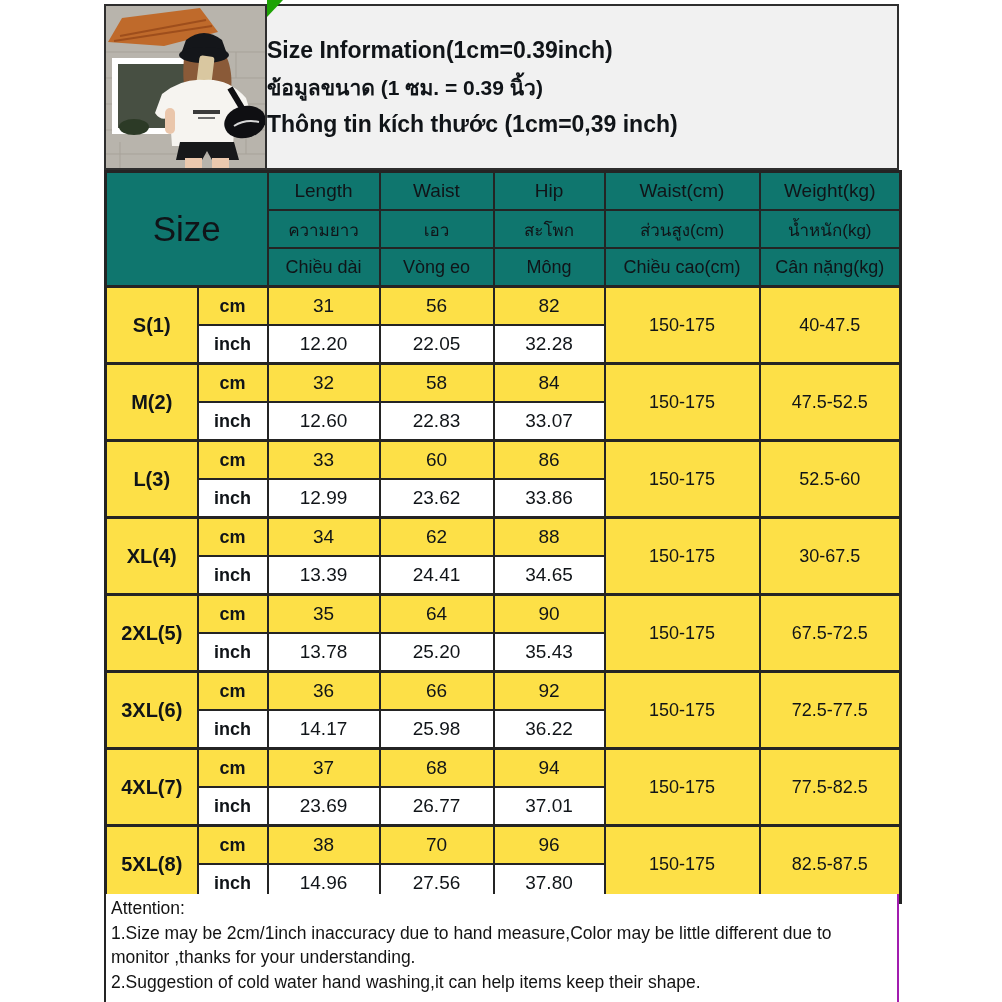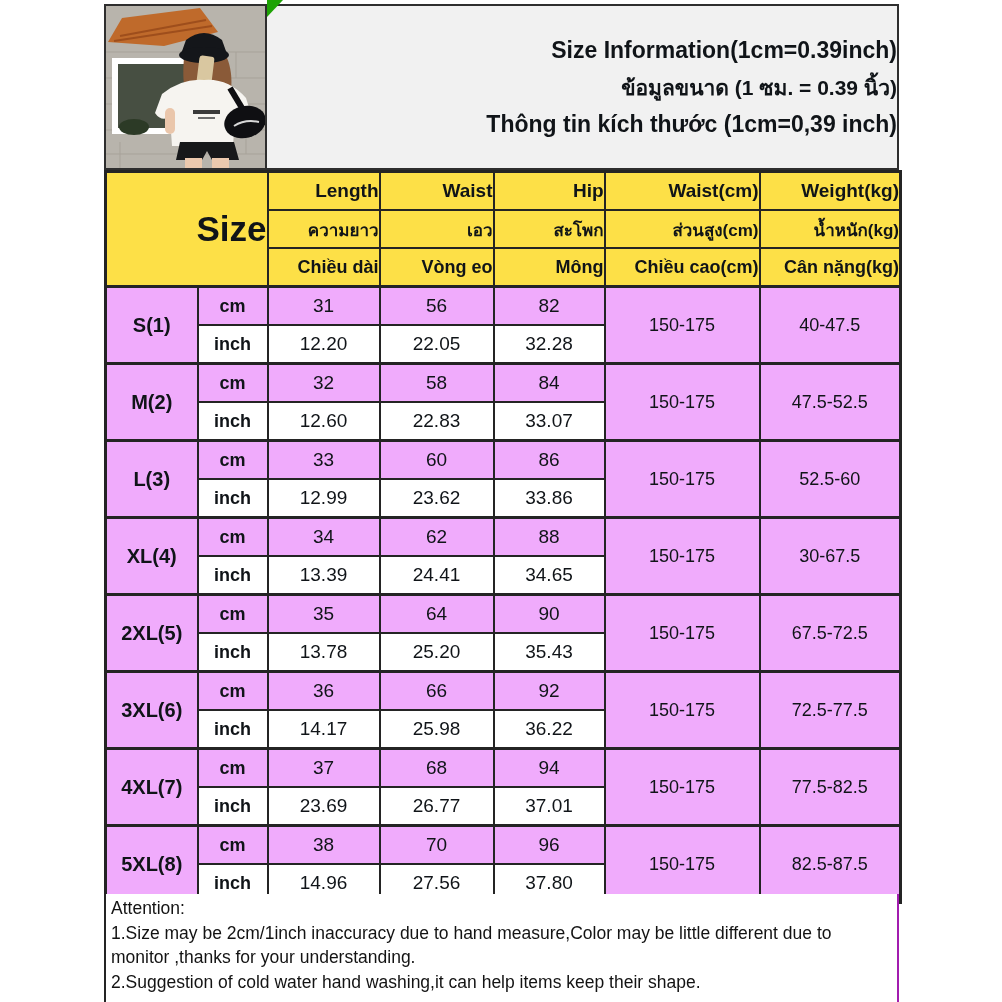--- a/index.html
+++ b/index.html
@@ -12,38 +12,38 @@
   .photo svg { display:block; width:100%; height:100%; }
 
   
   .flag { position:absolute; left:267px; top:0; width:0; height:0; z-index:3;
           border-top:17px solid #1ea305; border-right:16px solid transparent; }
 
   
   .title-box { position:absolute; left:267px; top:4px; width:632px; height:166px;
                box-sizing:border-box; border:2px solid #2e2e2e; border-left:none;
                background:#f1f1f1; display:flex; flex-direction:column;
-               align-items:flex-end; justify-content:center; gap:7px; }
+               align-items:flex-start; justify-content:center; gap:7px; }
   .title-en, .title-vi { font-size:23px; font-weight:700; color:#101418; }
   .title-th { font-size:21px; font-weight:700; color:#101418; }
 
   
   table.size-table { position:absolute; left:104px; top:170px; width:795px;
                      border-collapse:collapse; table-layout:fixed;
                      border:3px solid #242424; background:#fff; }
   .size-table th, .size-table td { border:2px solid #242424; padding:0;
                      text-align:center; vertical-align:middle; color:#101418; overflow:hidden; }
-  .size-table .hrow th { height:36px; background:#fde047; font-weight:700;text-align:right; }
+  .size-table .hrow th { height:36px; background:#0f766e; font-weight:400; }
   .size-table th.corner { font-size:35px; }
   .size-table .th-en { font-size:19px; }
   .size-table .th-th { font-size:17px; }
   .size-table .th-vi { font-size:18px; }
   .size-table tbody tr { height:38.5px; }
   .size-table tr.group-start td { border-top-width:3px; }
-  .size-table tr.row-cm td { background:#f0abfc; }
+  .size-table tr.row-cm td { background:#fde047; }
   .size-table tr.row-inch td { background:#ffffff; }
   .size-table td.c-size { background:#d9d9d9; font-weight:700; font-size:20px; }
   .size-table td.c-merge { background:#f2f2f2; font-size:18px; font-weight:400; }
   .size-table td.c-unit { font-weight:700; font-size:18px; }
   .size-table td.c-val { font-size:19px; font-weight:400; }
 
   
   .attention { position:absolute; left:104px; top:894px; width:795px; height:108px;
                box-sizing:border-box; border-left:2px solid #242424; border-right:2px solid #a21caf;
                background:#ffffff; padding:2px 5px 0 5px; font-size:17.5px;

